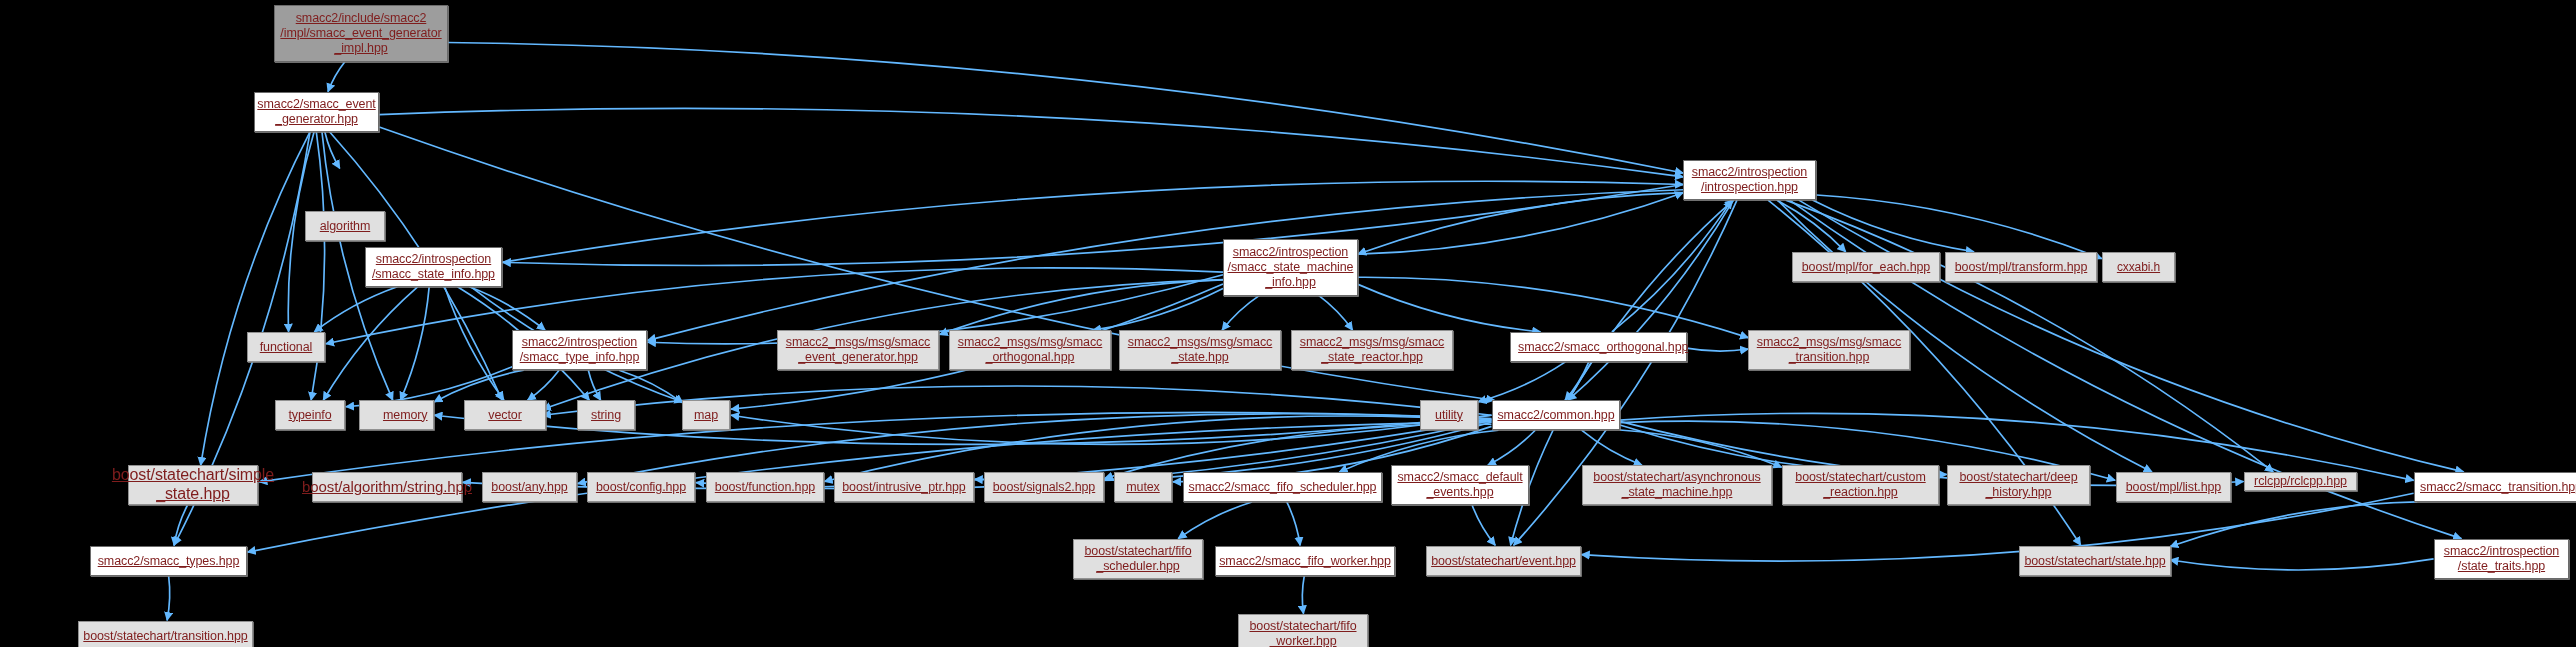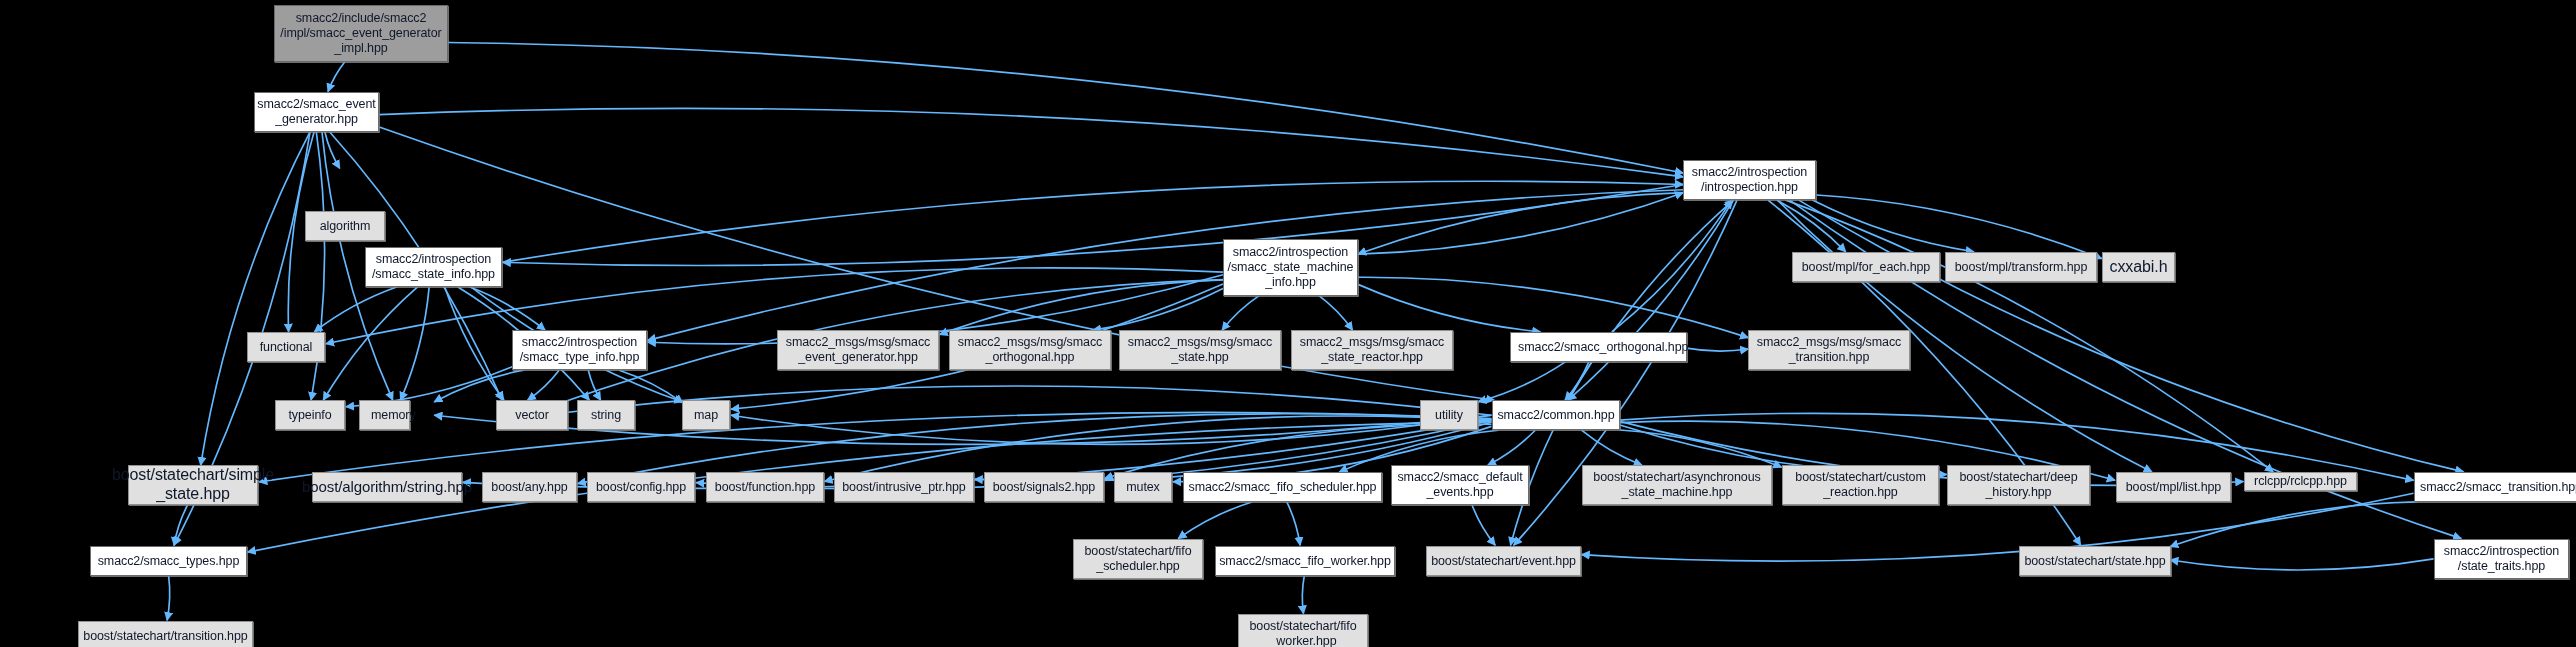--- a/index.html
+++ b/index.html
@@ -24,26 +24,27 @@
     pointer-events: none;
   }
   .node {
     position: absolute;
     box-sizing: border-box;
     display: flex;
     align-items: center;
     justify-content: center;
     text-align: center;
     line-height: 1.18;
-    color: #0f172a;
+    color: #7f1d1d;
     border: 0.8px solid #808080;
     box-shadow: 0.8px 0.8px 0 0 #8c8c8c;
     white-space: pre-line;
     padding: 0.8px 2.5px;
     letter-spacing: -0.1px;
+    text-decoration: underline;
   }
   
   .node.lib {
     background: #e0e0e0;
     border-color: #919191;
   }
   
   .node.local {
     background: #ffffff;
     border-color: #6b6b6b;
@@ -154,43 +155,43 @@
       <div class="node root" style="left: 274px; top: 5px; width: 174px; height: 57px; font-size: 12.5px;">smacc2/include/smacc2
 /impl/smacc_event_generator
 _impl.hpp</div>
       <div class="node local" style="left: 254px; top: 92px; width: 125px; height: 40px; font-size: 12.5px;">smacc2/smacc_event
 _generator.hpp</div>
       <div class="node lib" style="left: 305px; top: 169px; width: 80px; height: 30px; font-size: 12.5px; margin-top: 42px;">algorithm</div>
       <div class="node local" style="left: 1683px; top: 160px; width: 133px; height: 40px; font-size: 12.5px;">smacc2/introspection
 /introspection.hpp</div>
       <div class="node lib" style="left: 1792px; top: 252px; width: 148px; height: 30px; font-size: 12.5px;">boost/mpl/for_each.hpp</div>
       <div class="node lib" style="left: 1945px; top: 252px; width: 152px; height: 30px; font-size: 12.5px;">boost/mpl/transform.hpp</div>
-      <div class="node lib" style="left: 2102px; top: 252px; width: 73px; height: 30px; font-size: 16px;">cxxabi.h</div>
+      <div class="node lib" style="left: 2102px; top: 252px; width: 73px; height: 30px; font-size: 12px;">cxxabi.h</div>
       <div class="node local" style="left: 1223px; top: 239px; width: 135px; height: 57px; font-size: 12.5px;">smacc2/introspection
 /smacc_state_machine
 _info.hpp</div>
       <div class="node local" style="left: 365px; top: 247px; width: 137px; height: 40px; font-size: 12.5px;">smacc2/introspection
 /smacc_state_info.hpp</div>
       <div class="node lib" style="left: 247px; top: 332px; width: 78px; height: 30px; font-size: 12.5px;">functional</div>
       <div class="node local" style="left: 512px; top: 330px; width: 135px; height: 40px; font-size: 12.5px;">smacc2/introspection
 /smacc_type_info.hpp</div>
       <div class="node lib" style="left: 777px; top: 330px; width: 162px; height: 40px; font-size: 12.5px;">smacc2_msgs/msg/smacc
 _event_generator.hpp</div>
       <div class="node lib" style="left: 949px; top: 330px; width: 162px; height: 40px; font-size: 12.5px;">smacc2_msgs/msg/smacc
 _orthogonal.hpp</div>
       <div class="node lib" style="left: 1119px; top: 330px; width: 162px; height: 40px; font-size: 12.5px;">smacc2_msgs/msg/smacc
 _state.hpp</div>
       <div class="node lib" style="left: 1291px; top: 330px; width: 162px; height: 40px; font-size: 12.5px;">smacc2_msgs/msg/smacc
 _state_reactor.hpp</div>
       <div class="node local" style="left: 1510px; top: 332px; width: 177px; height: 30px; font-size: 12.5px; padding-left: 12px;">smacc2/smacc_orthogonal.hpp</div>
       <div class="node lib" style="left: 1748px; top: 330px; width: 162px; height: 40px; font-size: 12.5px;">smacc2_msgs/msg/smacc
 _transition.hpp</div>
       <div class="node lib" style="left: 275px; top: 400px; width: 70px; height: 30px; font-size: 12.5px;">typeinfo</div>
-      <div class="node lib" style="left: 359px; top: 400px; width: 51px; height: 30px; font-size: 12.5px; padding-left: 20px;">memory</div>
-      <div class="node lib" style="left: 496px; top: 400px; width: 72px; height: 30px; font-size: 12.5px;">vector</div>
+      <div class="node lib" style="left: 359px; top: 400px; width: 75px; height: 30px; font-size: 12.5px; padding-left: 20px;">memory</div>
+      <div class="node lib" style="left: 464px; top: 400px; width: 82px; height: 30px; font-size: 12.5px;">vector</div>
       <div class="node lib" style="left: 577px; top: 400px; width: 58px; height: 30px; font-size: 12.5px;">string</div>
       <div class="node lib" style="left: 682px; top: 400px; width: 48px; height: 30px; font-size: 12.5px;">map</div>
       <div class="node lib" style="left: 1420px; top: 400px; width: 58px; height: 30px; font-size: 12.5px;">utility</div>
       <div class="node local" style="left: 1492px; top: 400px; width: 128px; height: 30px; font-size: 12.5px;">smacc2/common.hpp</div>
       <div class="node lib" style="left: 128px; top: 465px; width: 130px; height: 40px; font-size: 16px;">boost/statechart/simple
 _state.hpp</div>
       <div class="node lib" style="left: 312px; top: 472px; width: 150px; height: 30px; font-size: 15px;">boost/algorithm/string.hpp</div>
       <div class="node lib" style="left: 482px; top: 472px; width: 95px; height: 30px; font-size: 12.5px;">boost/any.hpp</div>
       <div class="node lib" style="left: 587px; top: 472px; width: 108px; height: 30px; font-size: 12.5px;">boost/config.hpp</div>
       <div class="node lib" style="left: 706px; top: 472px; width: 118px; height: 30px; font-size: 12.5px; text-align: center;">boost/function.hpp</div>

